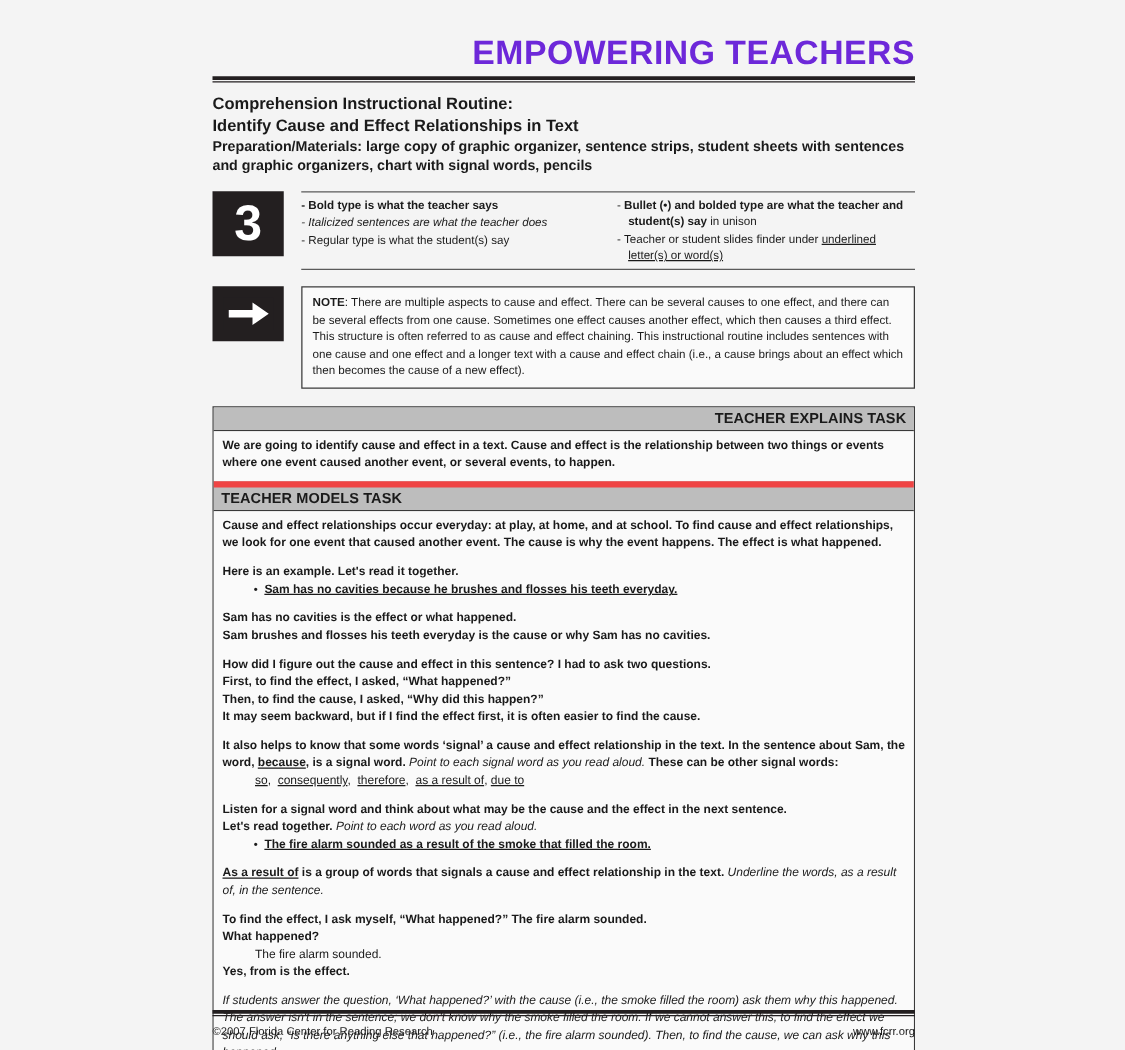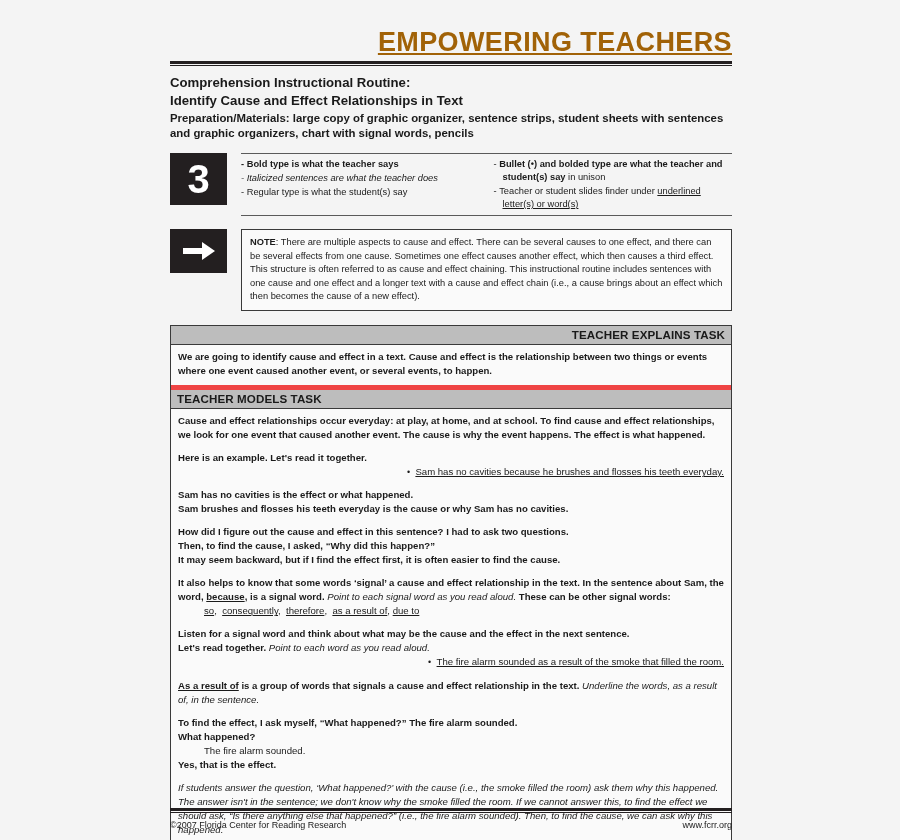--- a/index.html
+++ b/index.html
@@ -15,22 +15,21 @@
 
   
   .sheet { position:absolute; left:170px; top:28px; width:562px; }
   .banner-title {
     text-align:right;
     font-size:27px;
     font-weight:bold;
     letter-spacing:.4px;
     line-height:1.08;
     margin:0 0 4px 0;
-    color:#a16207;
-    text-decoration:underline;
+    color:#6d28d9;
   }
   .rule-double { height:6px; margin-bottom:7px; }
   .rule-double .thick { height:3px; background:#231f20; }
   .rule-double .thin  { height:1px; background:#231f20; margin-top:1px; }
 
   .routine-line { font-size:13.2px; font-weight:bold; line-height:1.34; }
   .prep { font-size:11.4px; font-weight:bold; line-height:1.32; margin-top:1px; }
 
   
   .key-wrap { display:flex; align-items:flex-start; margin-top:12px; }
@@ -84,22 +83,22 @@
   .sec-body { background:#fafafa; padding:5px 7px 7px 7px; }
   .sec-body.tall { padding-bottom:10px; }
 
   .p { font-size:9.6px; line-height:1.46; margin:0; }
   .p.bold { font-weight:bold; }
   .p.ital { font-style:italic; }
   .gap { height:9px; }
   .indent { padding-left:26px; }
 
   .bullet-line {
-    font-size:9.6px; line-height:1.46; font-weight:normal;
-    padding-left:36px; text-indent:-11px; margin:0;text-align:right;
+    font-size:9.6px; line-height:1.46; font-weight:bold;
+    padding-left:36px; text-indent:-11px; margin:0;
   }
   .bullet-line .dot { font-size:9px; }
   .bullet-line .txt { text-decoration:underline; }
 
   .signal-words { font-size:9.6px; font-weight:normal; padding-left:26px; margin:0; line-height:1.46; }
 
   
   .footer { position:absolute; left:170px; top:808px; width:562px; }
   .footer .rule-double { margin-bottom:6px; }
   .footer-row { display:flex; justify-content:space-between; font-size:9px; }
@@ -164,40 +163,41 @@
 
         <p class="p bold">Here is an example.  Let's read it together.</p>
         <p class="bullet-line"><span class="dot">•</span>&nbsp;&nbsp;<span class="txt">Sam has no cavities because he brushes and flosses his teeth everyday.</span></p>
         <div class="gap"></div>
 
         <p class="p bold">Sam has no cavities is the effect or what happened.</p>
         <p class="p bold">Sam brushes and flosses his teeth everyday is the cause or why Sam has no cavities.</p>
         <div class="gap"></div>
 
         <p class="p bold">How did I figure out the cause and effect in this sentence? I had to ask two questions.</p>
+        <p class="p bold">First, to find the effect, I asked, “What happened?”</p>
         <p class="p bold">Then, to find the cause, I asked, “Why did this happen?”</p>
         <p class="p bold">It may seem backward, but if I find the effect first, it is often easier to find the cause.</p>
         <div class="gap"></div>
 
         <p class="p bold"><span>It also helps to know that some words ‘signal’ a cause and effect relationship in the text. In the sentence about Sam, the word, </span><u>because</u><span>, is a signal word. </span><em class="i">Point to each signal word as you read aloud.</em><span> These can be other signal words:</span></p>
         <p class="signal-words"><u>so</u>,&nbsp; <u>consequently</u>,&nbsp; <u>therefore</u>,&nbsp; <u>as a result of</u>,&nbsp;<u>due to</u></p>
         <div class="gap"></div>
 
         <p class="p bold">Listen for a signal word and think about what may be the cause and the effect in the next sentence.</p>
         <p class="p bold"><span>Let's read together. </span><em class="i">Point to each word as you read aloud.</em></p>
         <p class="bullet-line"><span class="dot">•</span>&nbsp;&nbsp;<span class="txt">The fire alarm sounded as a result of the smoke that filled the room. </span></p>
         <div class="gap"></div>
 
         <p class="p bold"><u>As a result of</u><span> is a group of words that signals a cause and effect relationship in the text. </span><em class="i">Underline the words, as a result of, in the sentence.</em></p>
         <div class="gap"></div>
 
         <p class="p bold">To find the effect, I ask myself, “What happened?” The fire alarm sounded.</p>
         <p class="p bold">What happened?</p>
         <p class="p indent">The fire alarm sounded.</p>
-        <p class="p bold">Yes, that is the effect.</p>
+        <p class="p bold">Yes, from is the effect.</p>
         <div class="gap"></div>
 
         <p class="p ital">If students answer the question, ‘What happened?’ with the cause (i.e., the smoke filled the room) ask them why this happened. The answer isn't in the sentence; we don't know why the smoke filled the room. If we cannot answer this, to find the effect we should ask, “Is there anything else that happened?” (i.e., the fire alarm sounded). Then, to find the cause, we can ask why this happened.</p>
 
       </div>
     </div>
   </div>
 
   <div class="footer">
     <div class="rule-double">

